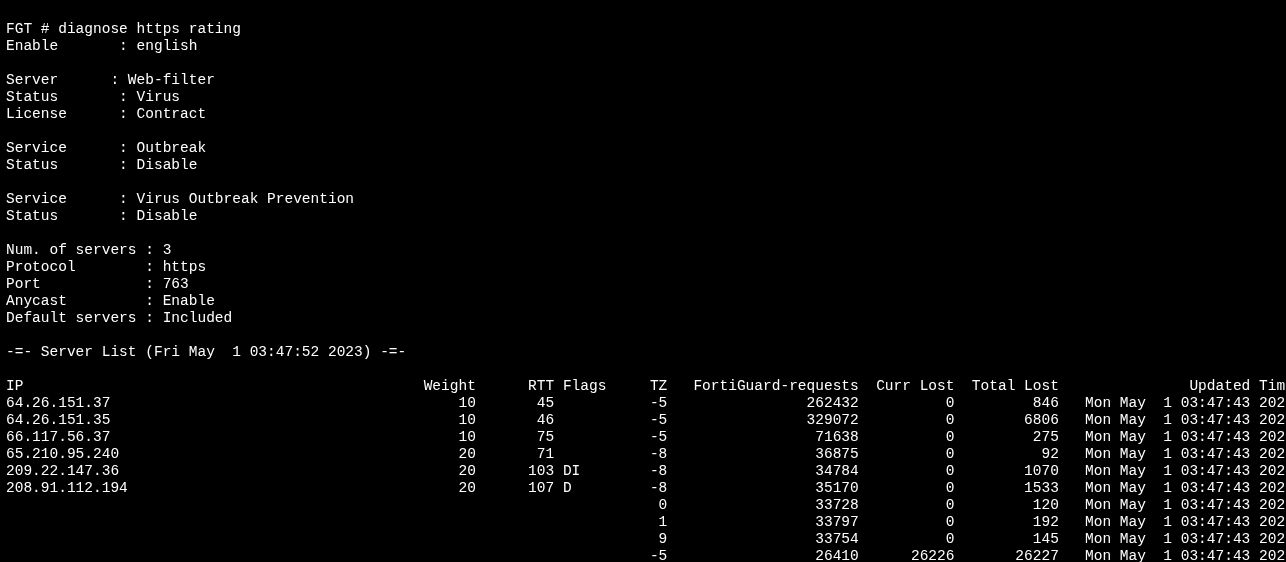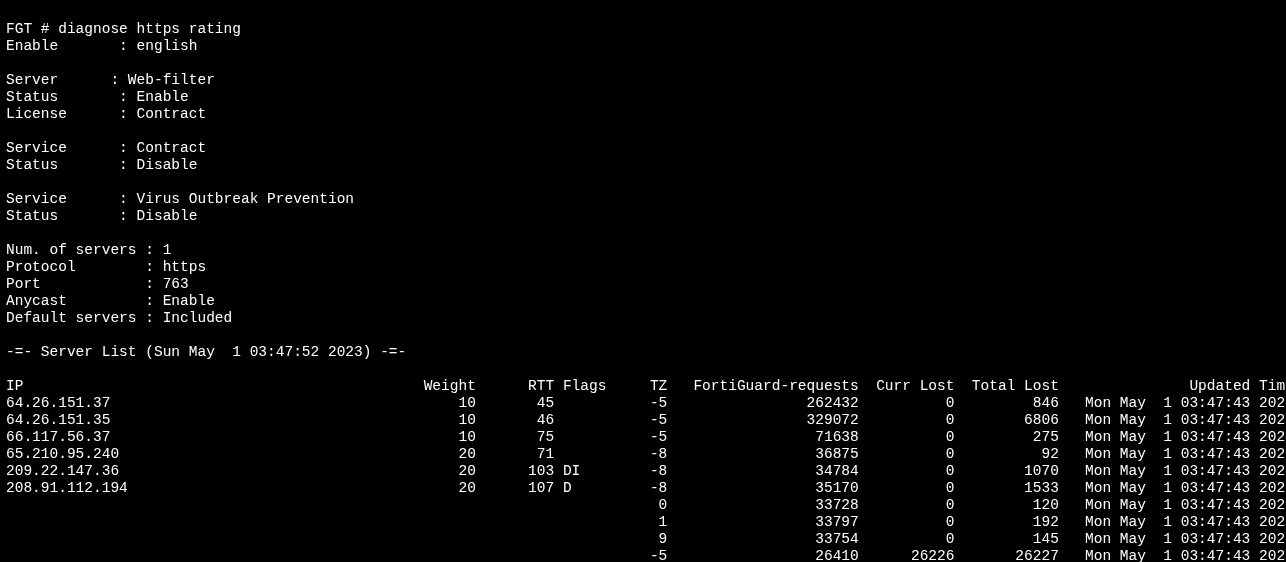--- a/index.html
+++ b/index.html
@@ -20,36 +20,36 @@
   }
 </style>
 </head>
 <body>
 
 <div class="terminal">
 <span>FGT # diagnose https rating</span>
 <span>Enable       : english</span>
 <span></span>
 <span>Server      : Web-filter</span>
-<span>Status       : Enable</span>
+<span>Status       : Virus</span>
 <span>License      : Contract</span>
 <span></span>
-<span>Service      : Contract</span>
+<span>Service      : Outbreak</span>
 <span>Status       : Disable</span>
 <span></span>
 <span>Service      : Virus Outbreak Prevention</span>
 <span>Status       : Disable</span>
 <span></span>
-<span>Num. of servers : 1</span>
+<span>Num. of servers : 3</span>
 <span>Protocol        : https</span>
 <span>Port            : 763</span>
 <span>Anycast         : Enable</span>
 <span>Default servers : Included</span>
 <span></span>
-<span>-</span><span>=- Server List (Sun May  1 03:47:52 2023) -=-</span>
+<span>-</span><span>=- Server List (Fri May  1 03:47:52 2023) -=-</span>
 <span> </span>
 <span id="tbl">IP                                              Weight      RTT Flags     TZ   FortiGuard-requests  Curr Lost  Total Lost               Updated Time
 64.26.151.37                                        10       45           -5                262432          0         846   Mon May  1 03:47:43 2023
 64.26.151.35                                        10       46           -5                329072          0        6806   Mon May  1 03:47:43 2023
 66.117.56.37                                        10       75           -5                 71638          0         275   Mon May  1 03:47:43 2023
 65.210.95.240                                       20       71           -8                 36875          0          92   Mon May  1 03:47:43 2023
 209.22.147.36                                       20      103 DI        -8                 34784          0        1070   Mon May  1 03:47:43 2023
 208.91.112.194                                      20      107 D         -8                 35170          0        1533   Mon May  1 03:47:43 2023
                                                                            0                 33728          0         120   Mon May  1 03:47:43 2023
                                                                            1                 33797          0         192   Mon May  1 03:47:43 2023

